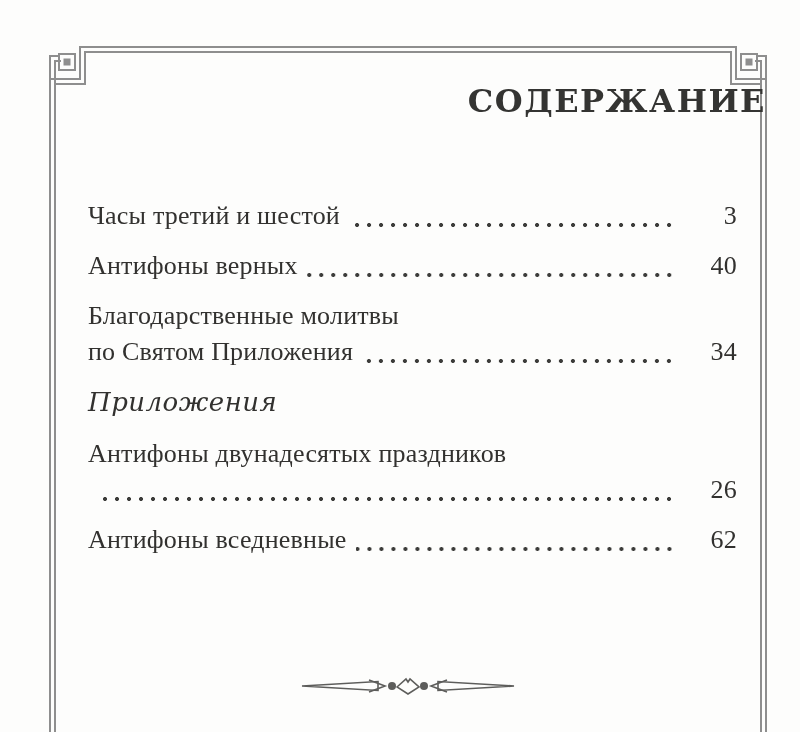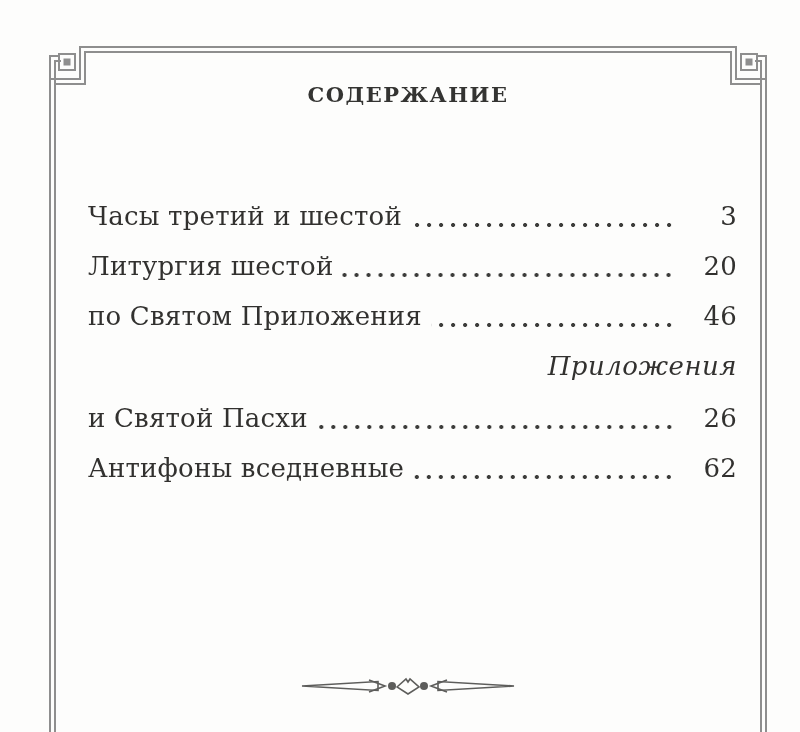--- a/index.html
+++ b/index.html
@@ -10,54 +10,55 @@
     overflow: hidden;
     font-family: "DejaVu Serif", "Liberation Serif", serif;
     color: #32312f;
   }
   .page { position: absolute; inset: 0; }
   svg.frame { position: absolute; left: 0; top: 0; }
 
   .title {
     position: absolute;
     left: 50px; top: 82px; width: 716px;
-    text-align: center;
-    font-size: 21px; font-weight: bold;
+    text-align: right;
+    font-size: 32px; font-weight: bold;
     letter-spacing: 1.5px;
     color: #343432;
   }
 
   .toc {
     position: absolute;
     left: 88px; top: 198px; width: 649px;
     font-size: 26px;
     letter-spacing: 0.2px;
   }
   .entry { margin: 0 0 14px 0; }
   .line {
     display: flex;
     align-items: flex-start;
     height: 36px;
     line-height: 36px;
     white-space: nowrap;
+    font-family: Liberation Serif, serif;
   }
   .leader {
     flex: 1 1 auto;
     align-self: stretch;
     height: 36px;
     margin: 0 10px 0 9px;
     background-image: radial-gradient(circle at 6px 27px, #3c3c3a 1.7px, rgba(0,0,0,0) 2.3px);
     background-size: 12px 36px;
     background-repeat: repeat-x;
     background-position: right top;
   }
   .pg { flex: 0 0 52px; text-align: right; }
   .section-head {
     margin: 8px 0 16px 0;
-    text-align: right;
+    text-align: left;
     font-style: italic;
     height: 36px; line-height: 36px;
     letter-spacing: 0.5px;
   }
   .entry.after-section { margin-top: 4px; }
   .entry.last { margin-bottom: 0; }
 </style>
 </head>
 <body>
 
@@ -101,39 +102,44 @@
       <div class="line">
         <span>Часы третий и шестой</span>
         <span class="leader"></span>
         <span class="pg">3</span>
       </div>
     </div>
 
 
     <div class="entry">
       <div class="line">
-        <span>Литургия шестой</span>
+        <span>Антифоны верных</span>
         <span class="leader"></span>
-        <span class="pg">20</span>
+        <span class="pg">40</span>
       </div>
     </div>
 
     <div class="entry">
       <div class="line">
+        <span>Благодарственные молитвы</span>
+      </div>
+      <div class="line">
         <span>по Святом Приложения</span>
         <span class="leader"></span>
-        <span class="pg">46</span>
+        <span class="pg">34</span>
       </div>
     </div>
 
     <div class="section-head">Приложения</div>
 
     <div class="entry after-section">
       <div class="line">
-        <span>и Святой Пасхи</span>
+        <span>Антифоны двунадесятых праздников</span>
+      </div>
+      <div class="line">
         <span class="leader"></span>
         <span class="pg">26</span>
       </div>
     </div>
 
     <div class="entry last">
       <div class="line">
         <span>Антифоны вседневные</span>
         <span class="leader"></span>
         <span class="pg">62</span>

